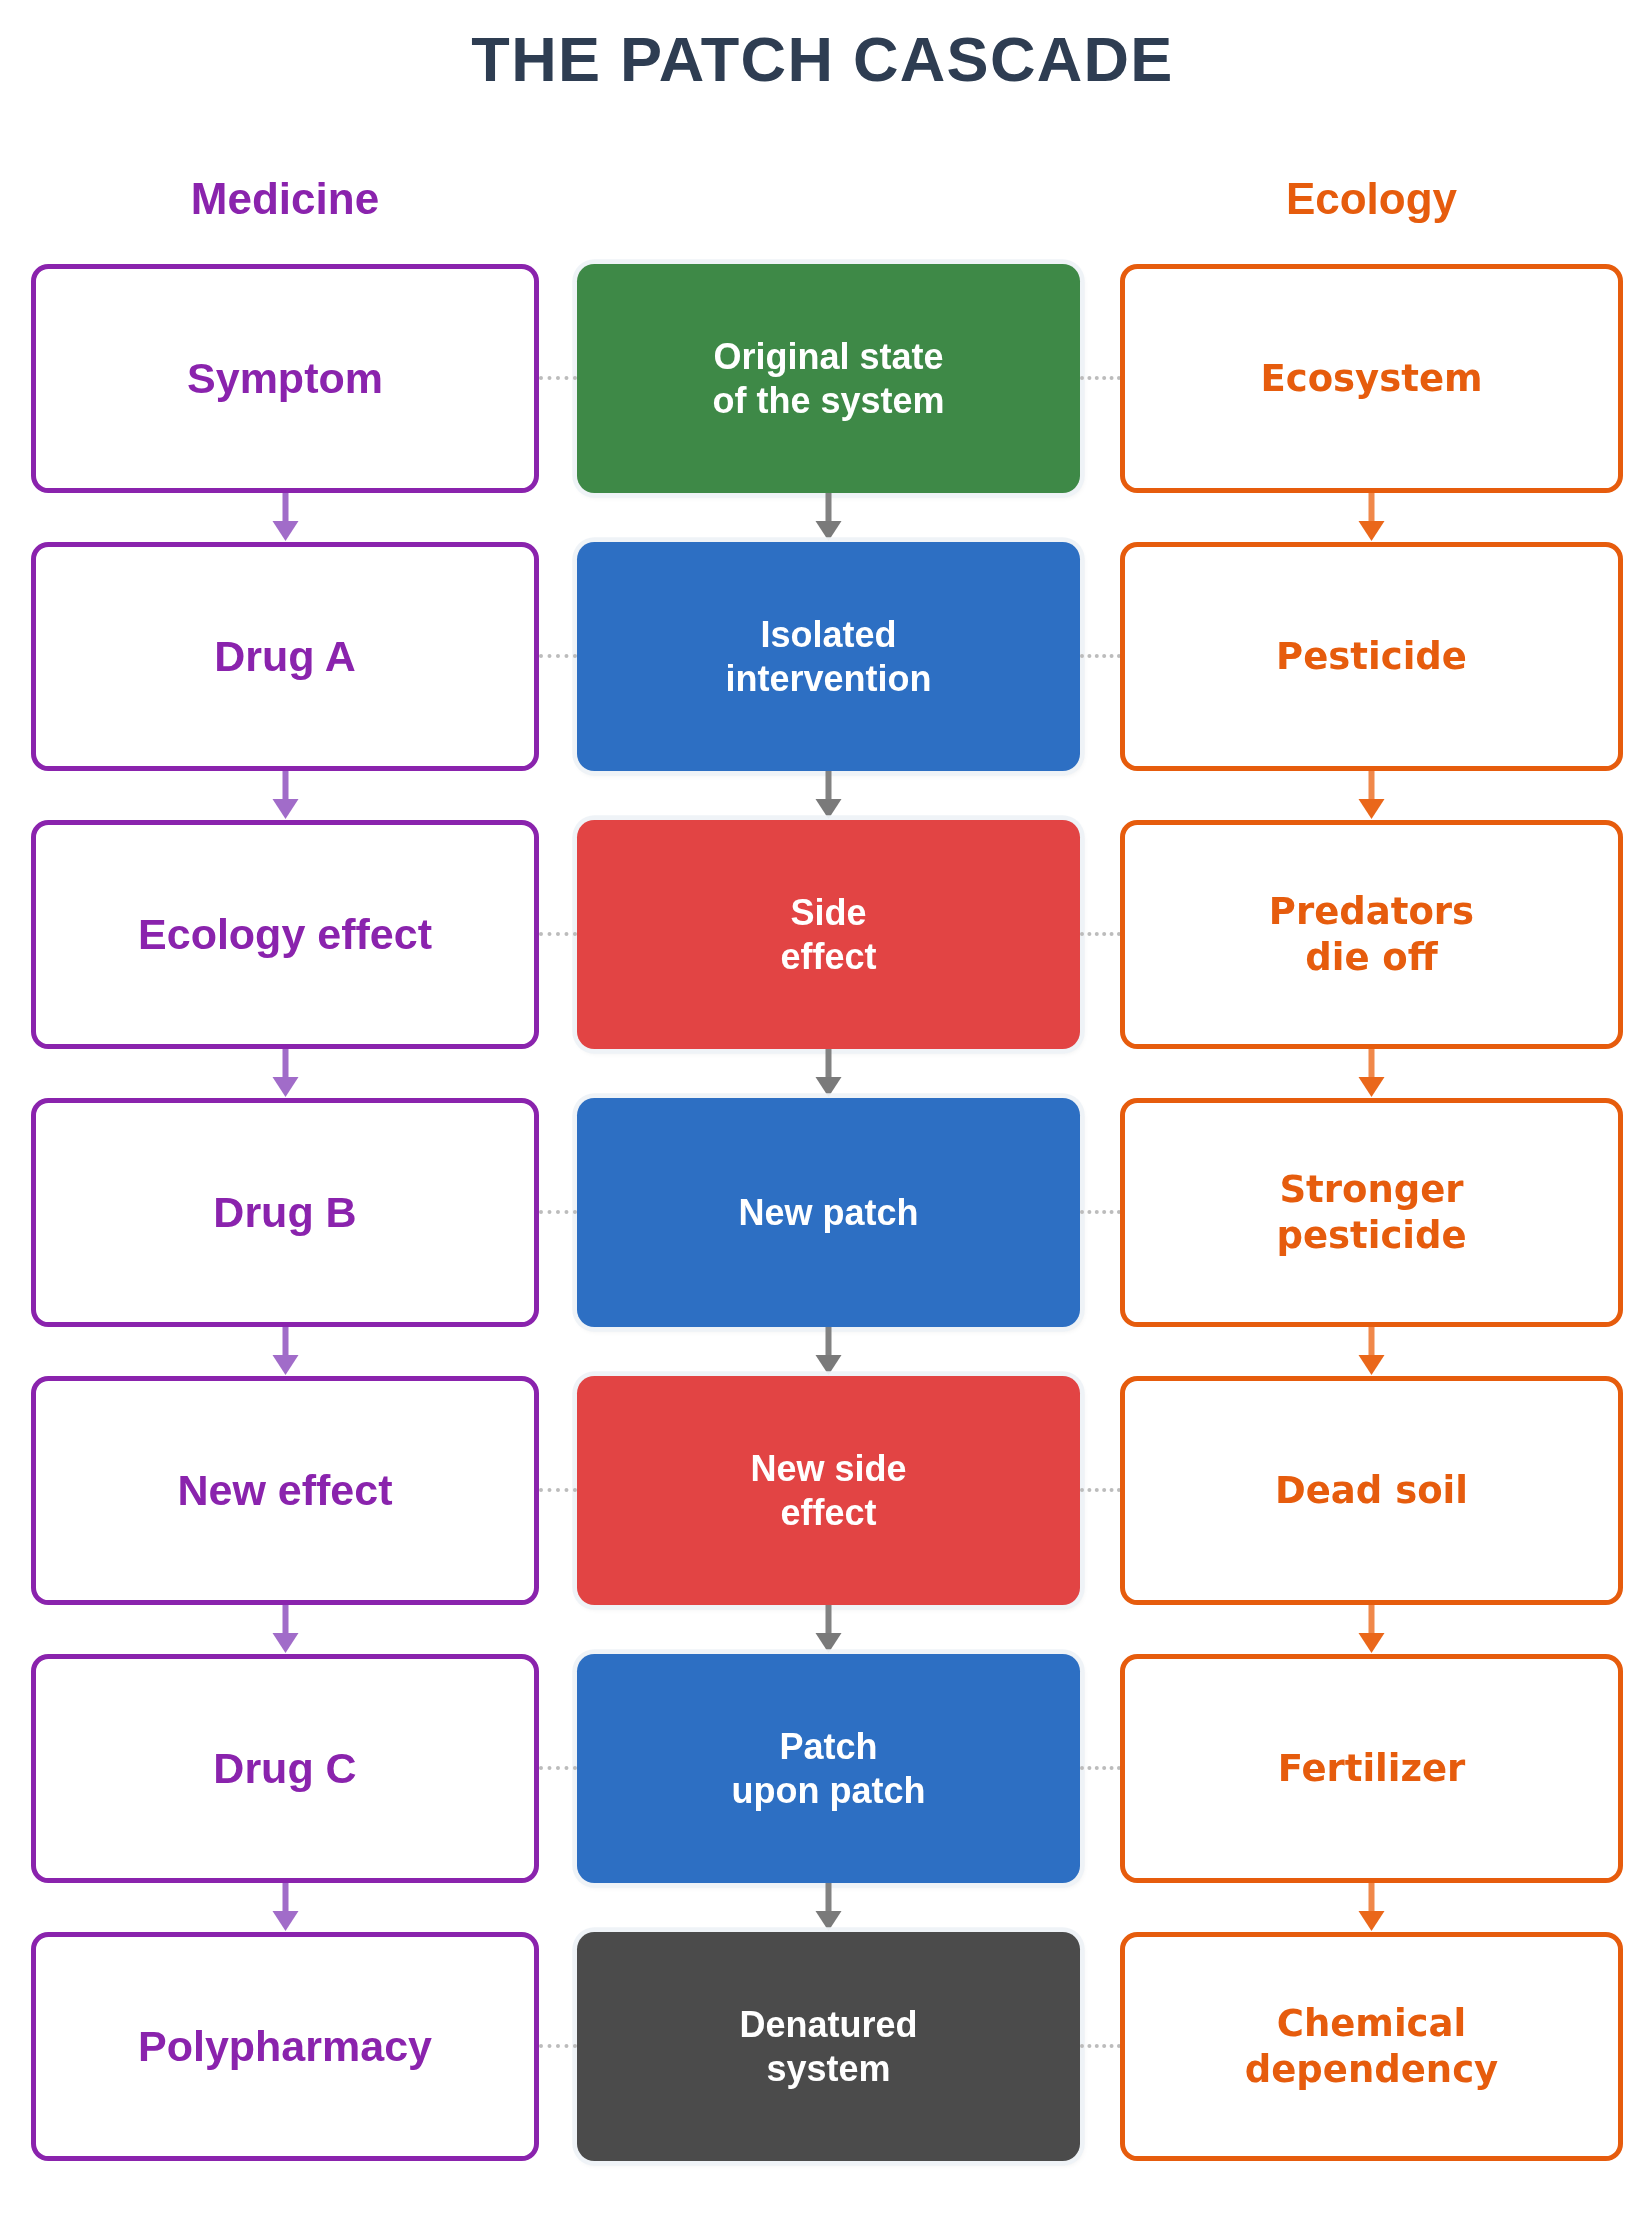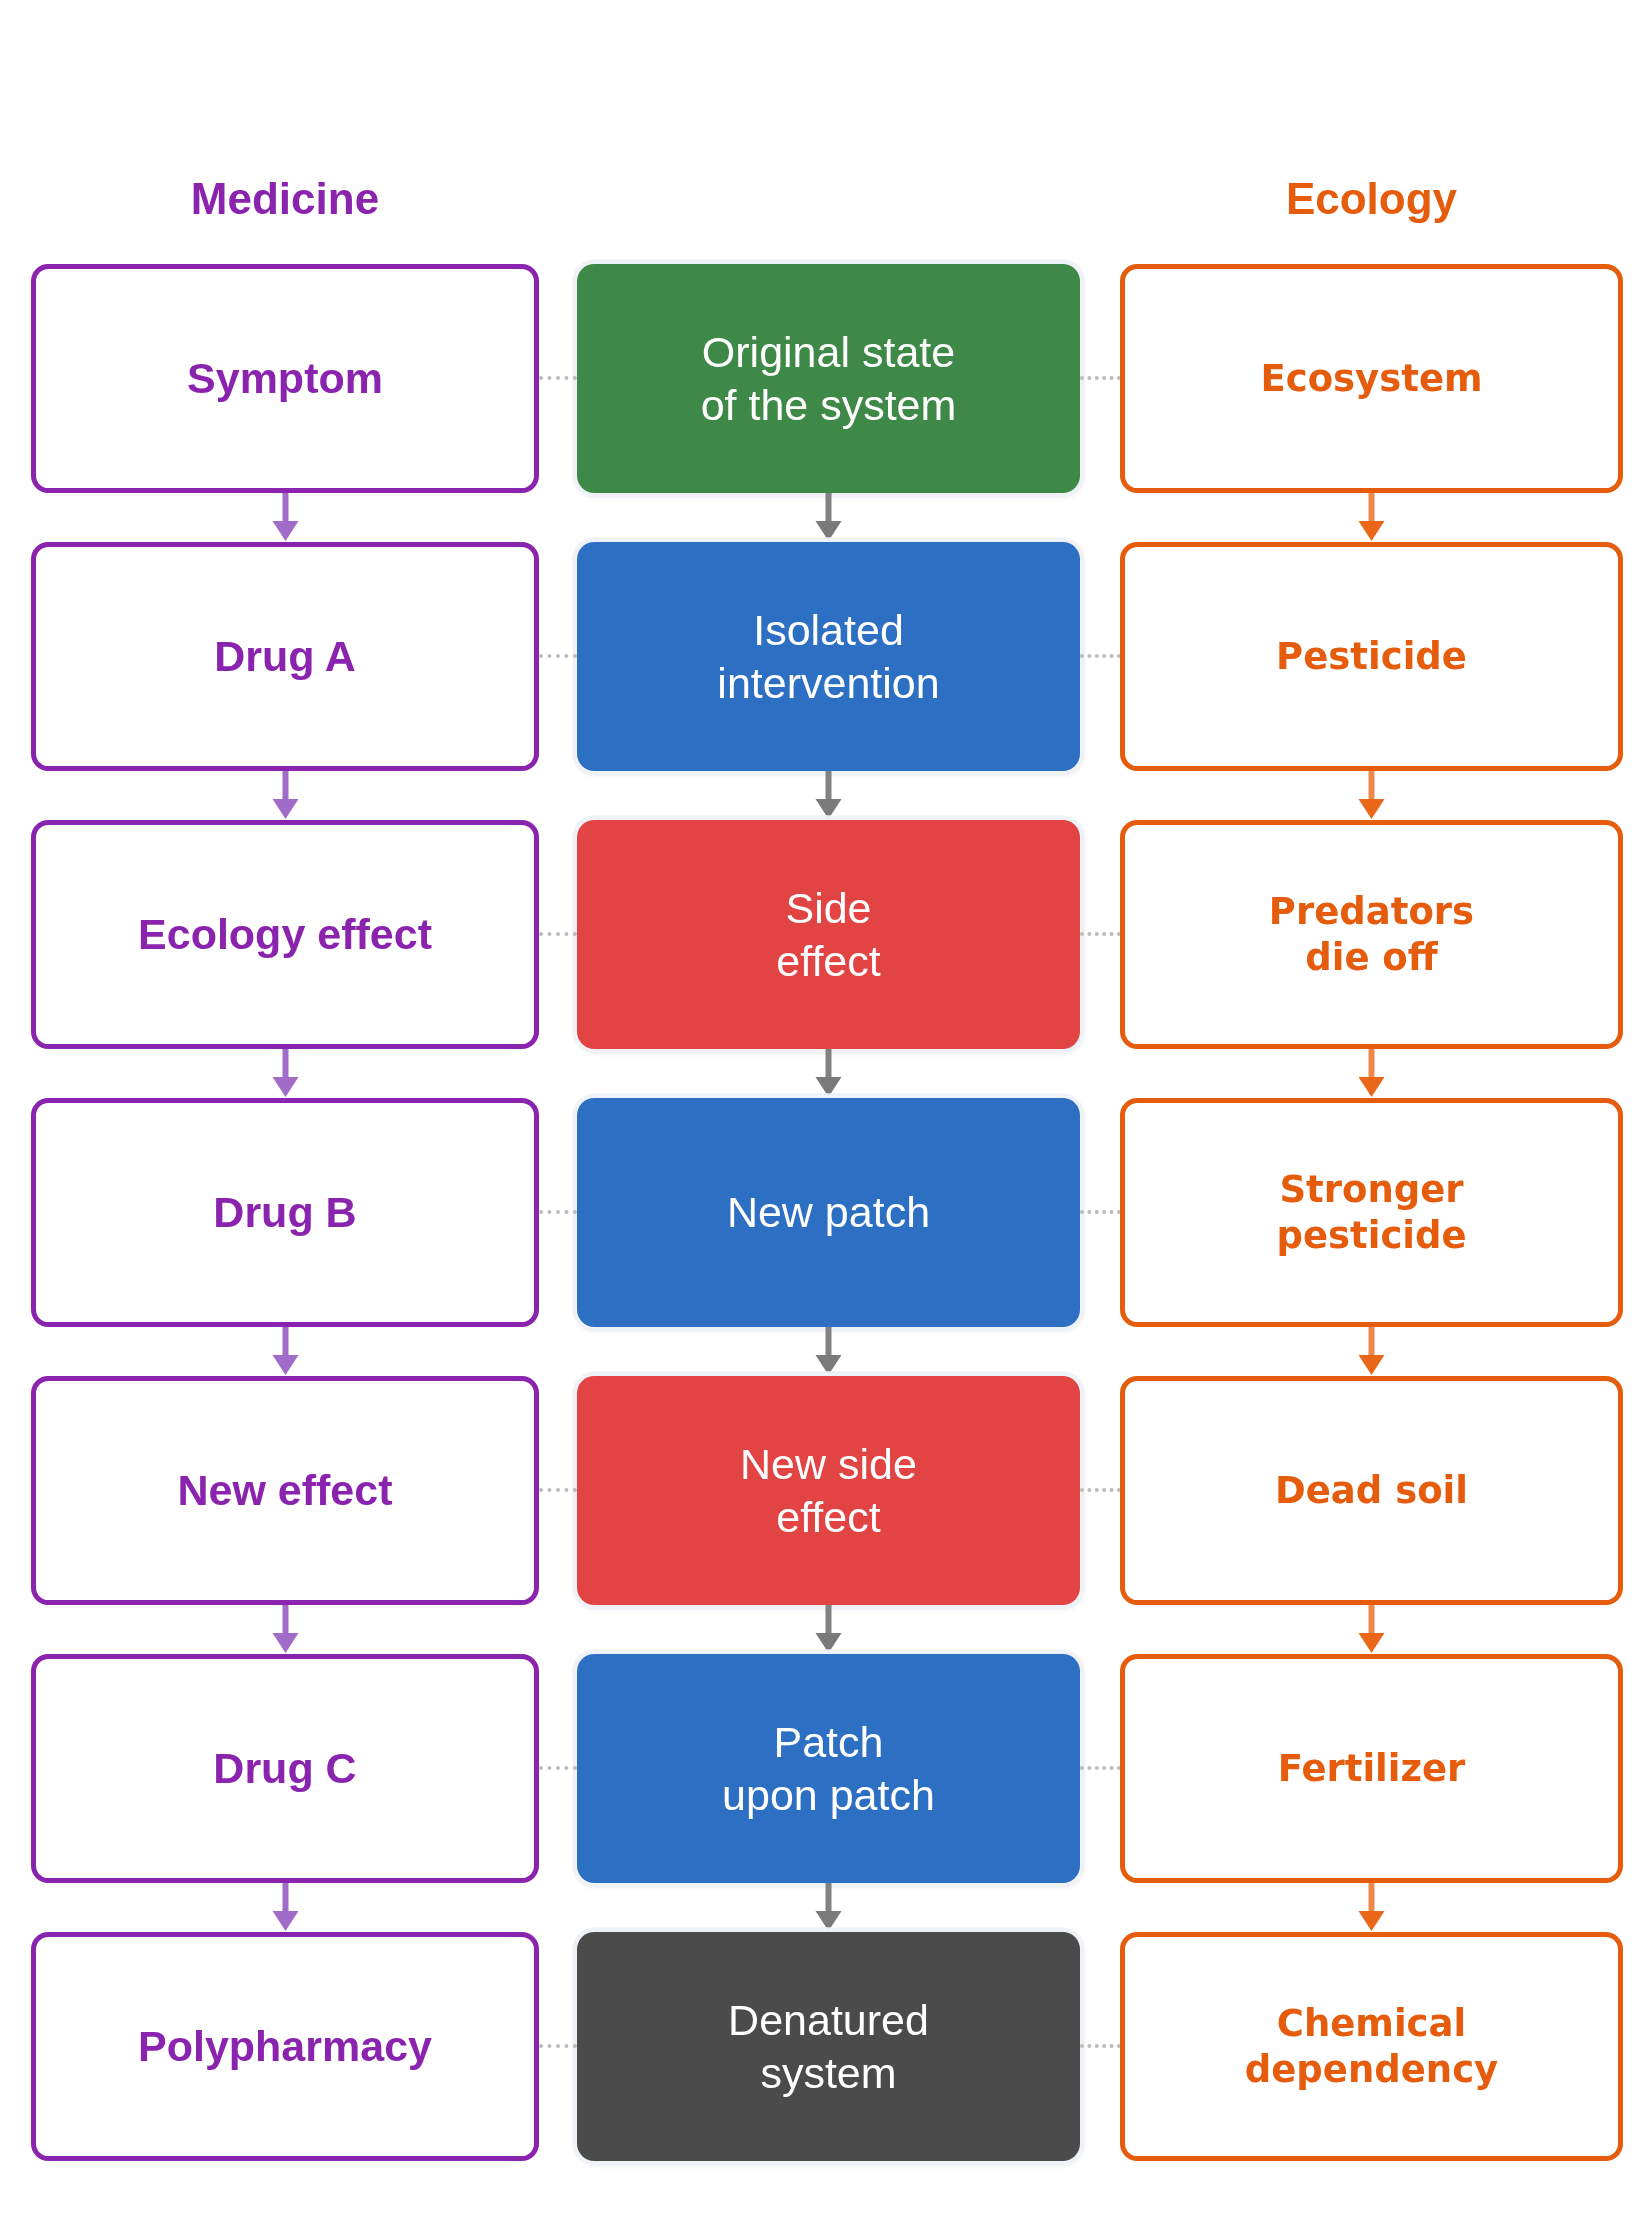--- a/index.html
+++ b/index.html
@@ -39,21 +39,21 @@
   .box-outline-eco { background:#ffffff; border:5.3px solid #e65c0d; }
   .box-outline-eco .label {
     color:#e65c0d; font-size:37px; font-weight:bold;
     font-family:"DejaVu Sans", sans-serif;
   }
 
   .box-filled {
     color:#ffffff;
     box-shadow:0 0 0 4.7px rgba(238,242,247,0.95), 1.3px 2.7px 6.6px rgba(0,0,0,0.10);
   }
-  .box-filled .label { color:#ffffff; font-size:43px; font-weight:normal; }
+  .box-filled .label { color:#ffffff; font-size:36px; font-weight:bold; }
 
   
   .arrow {
     position:absolute; top:229px; left:50%; transform:translateX(-50%);
     width:29px; height:49px; text-align:center;
   }
   .arrow .shaft { display:block; width:6px; height:28px; margin:0 auto; }
   .arrow .head  {
     display:block; width:0; height:0; margin:0 auto;
     border-left:13.3px solid transparent; border-right:13.3px solid transparent;
@@ -69,20 +69,21 @@
   
   .connector { position:absolute; top:50%; margin-top:-2.7px; height:0; border-top:4.7px dotted #bcbcbc; }
   .connector.left  { left:-38px; width:38px; }
   .connector.right { right:-41px; width:41px; }
 </style>
 </head>
 <body>
 
 <div class="canvas">
 
+  <div class="page-title">THE PATCH CASCADE</div>
 
   <div class="col-header medicine">Medicine</div>
   <div class="col-header ecology">Ecology</div>
 
   <div class="grid">
 
     <div class="col col-med">
       <div class="cell">
         <div class="box box-outline-med">
             <span class="label">Symptom</span>

